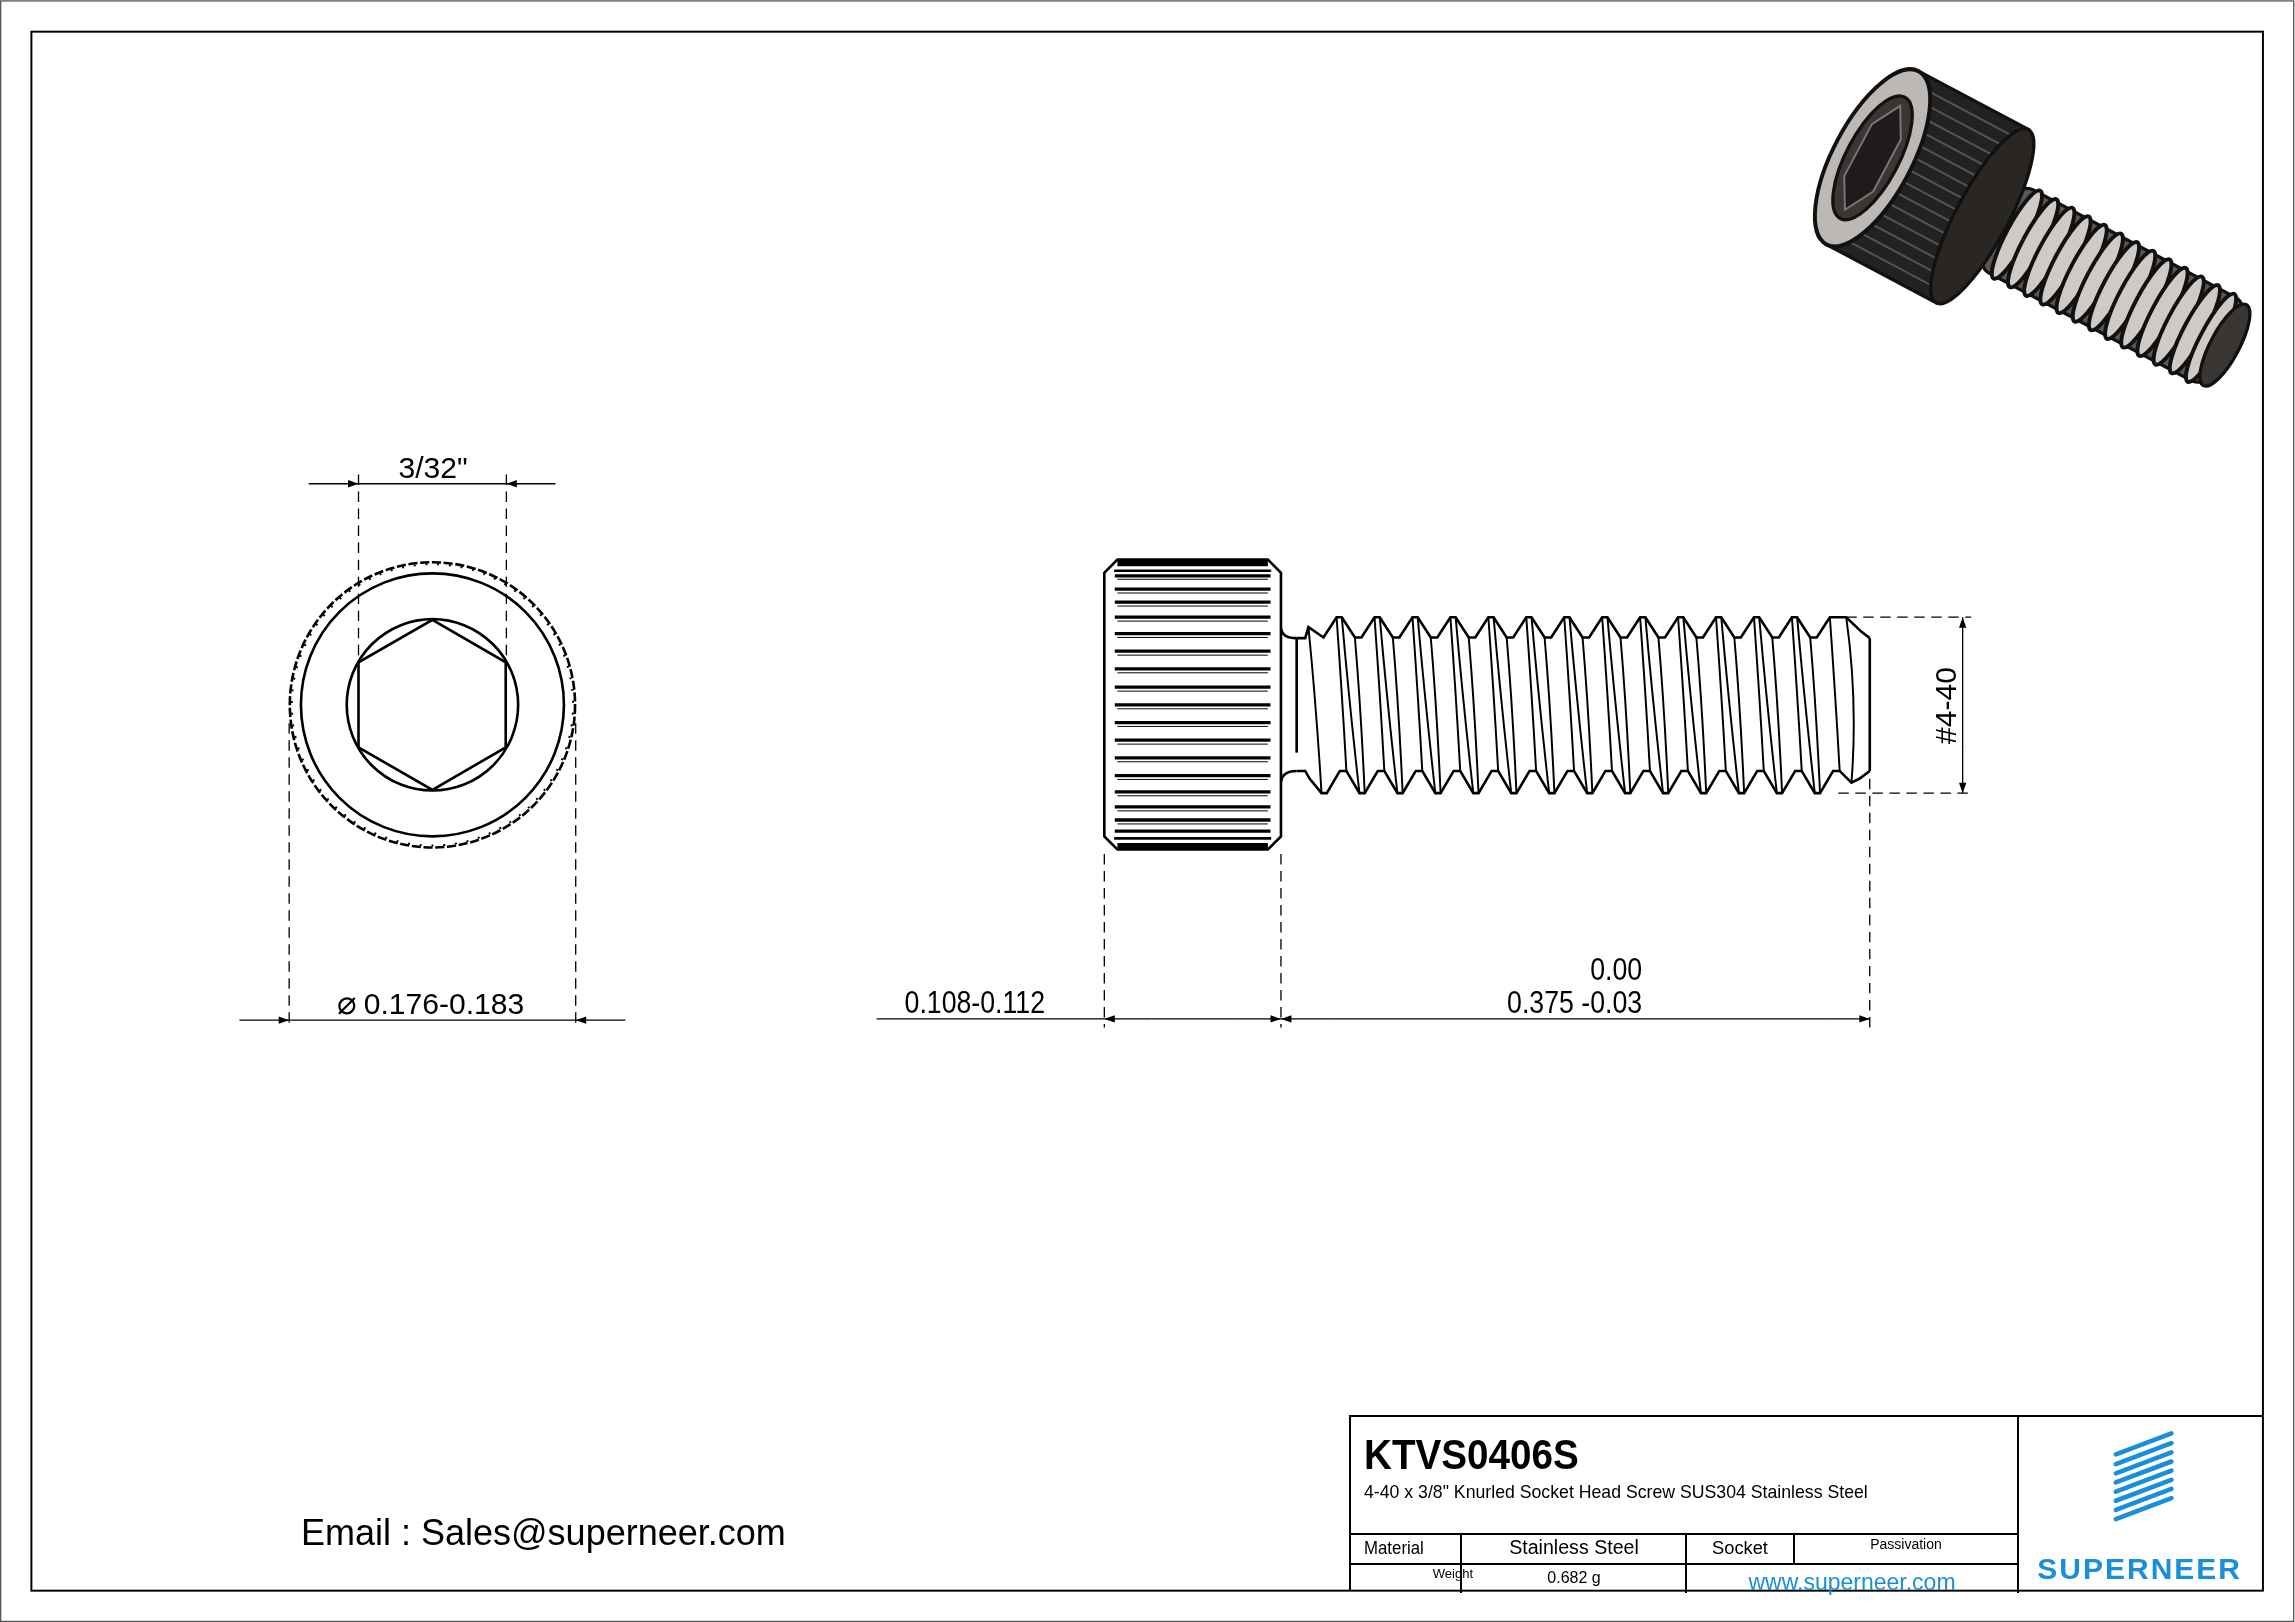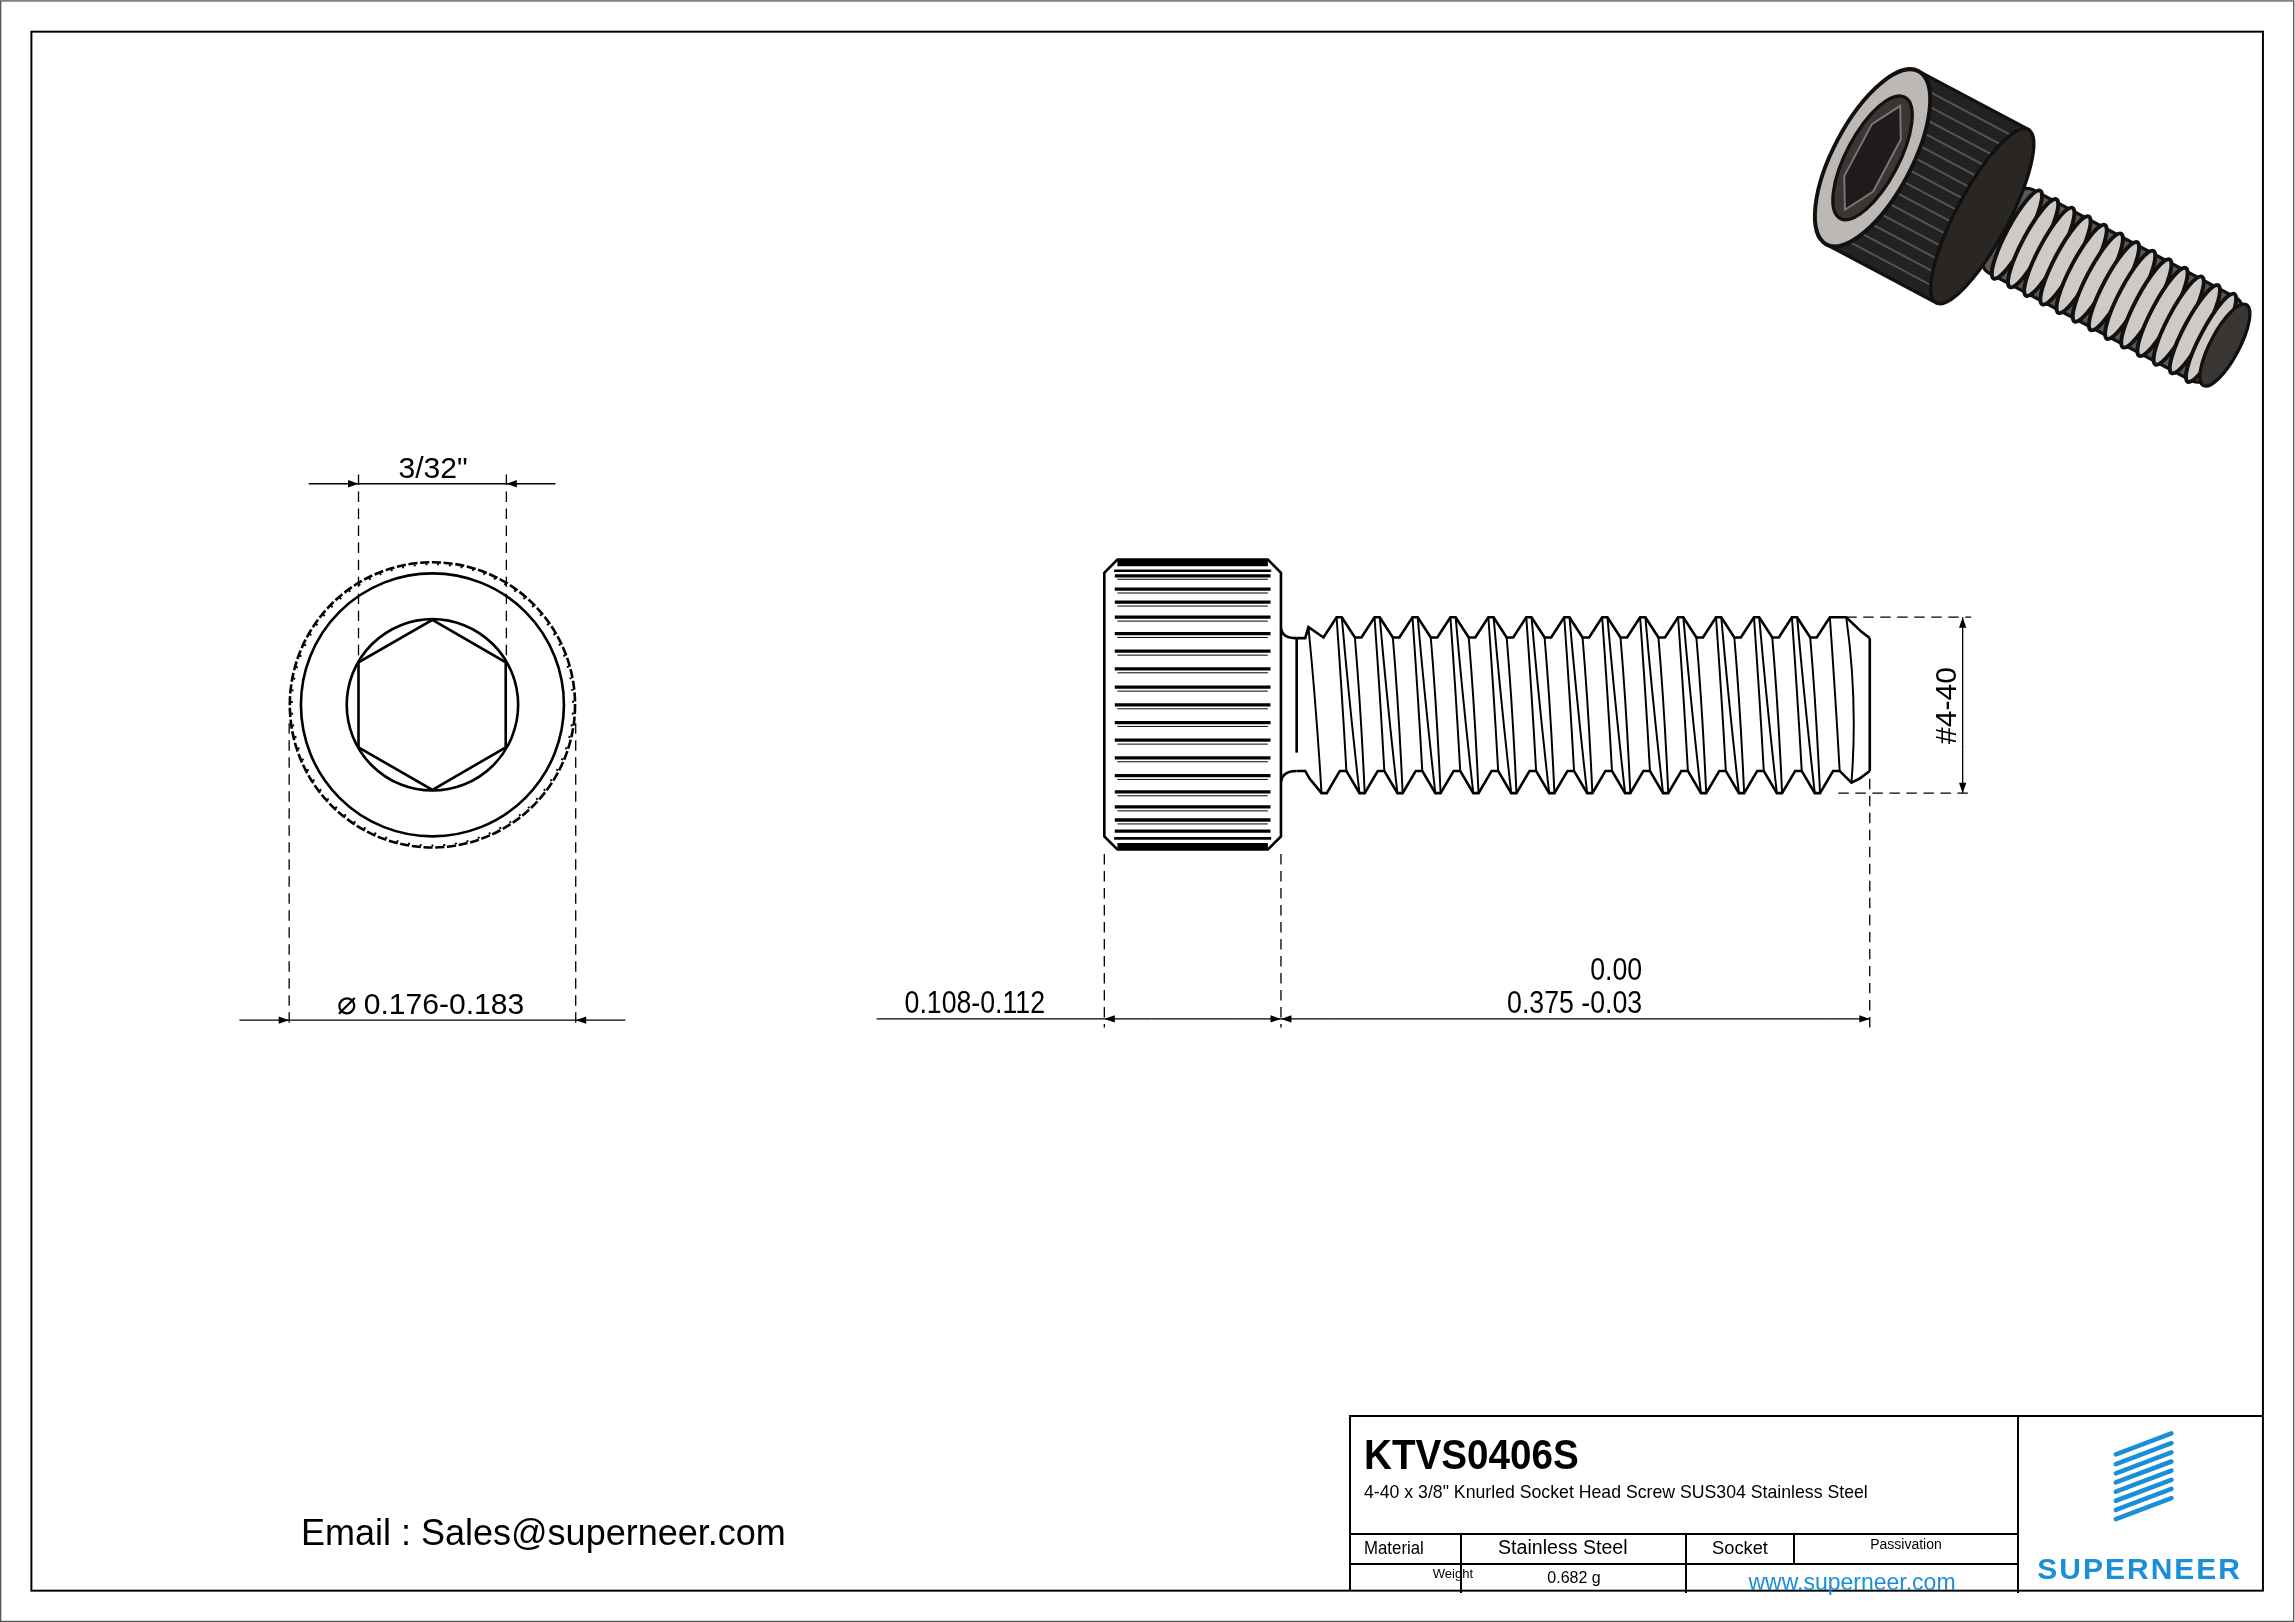--- a/index.html
+++ b/index.html
@@ -249,21 +249,21 @@
   <div style="position:absolute; left:0; top:146px; width:667px; height:2px; background:#000;"></div>
 
   <div style="position:absolute; left:109px; top:116px; width:2px; height:60px; background:#000;"></div>
   <div style="position:absolute; left:334px; top:116px; width:2px; height:60px; background:#000;"></div>
   <div style="position:absolute; left:442px; top:116px; width:2px; height:31px; background:#000;"></div>
 
   <div class="tb-text" style="left:13px; top:14.4px; font-size:42px; font-weight:bold; transform:scaleX(0.92); transform-origin:left;">KTVS0406S</div>
   <div class="tb-text" style="left:13px; top:65px; font-size:17.7px;">4-40 x 3/8" Knurled Socket Head Screw SUS304 Stainless Steel</div>
 
   <div class="tb-text" style="left:13px; top:120px; width:92px; font-size:18.3px; transform:scaleX(0.92); transform-origin:left;">Material</div>
-  <div class="tb-text" style="left:111px; top:119px; width:224px; font-size:19.6px;margin-left:36px;">Stainless Steel</div>
+  <div class="tb-text" style="left:111px; top:119px; width:224px; text-align:center; font-size:19.6px;">Stainless Steel</div>
   <div class="tb-text" style="left:336px; top:120px; width:106px; text-align:center; font-size:18.3px;">Socket</div>
   <div class="tb-text" style="left:444px; top:119px; width:222px; text-align:center; font-size:14px;">Passivation</div>
 
   <div class="tb-text" style="left:0; top:149px; width:109px; text-align:right; font-size:13px;margin-left:13px;">Weight</div>
   <div class="tb-text" style="left:111px; top:152px; width:224px; text-align:center; font-size:16px;">0.682 g</div>
   <div class="tb-text blue" style="left:336px; top:152px; width:330px; text-align:center; font-size:23px;">www.superneer.com</div>
 
   <div style="position:absolute; left:668px; top:0; width:246px; height:176px;">
     <svg width="246" height="176" viewBox="0 0 376 269">
       <g stroke="#1a8fd8" stroke-width="7" stroke-linecap="round">

